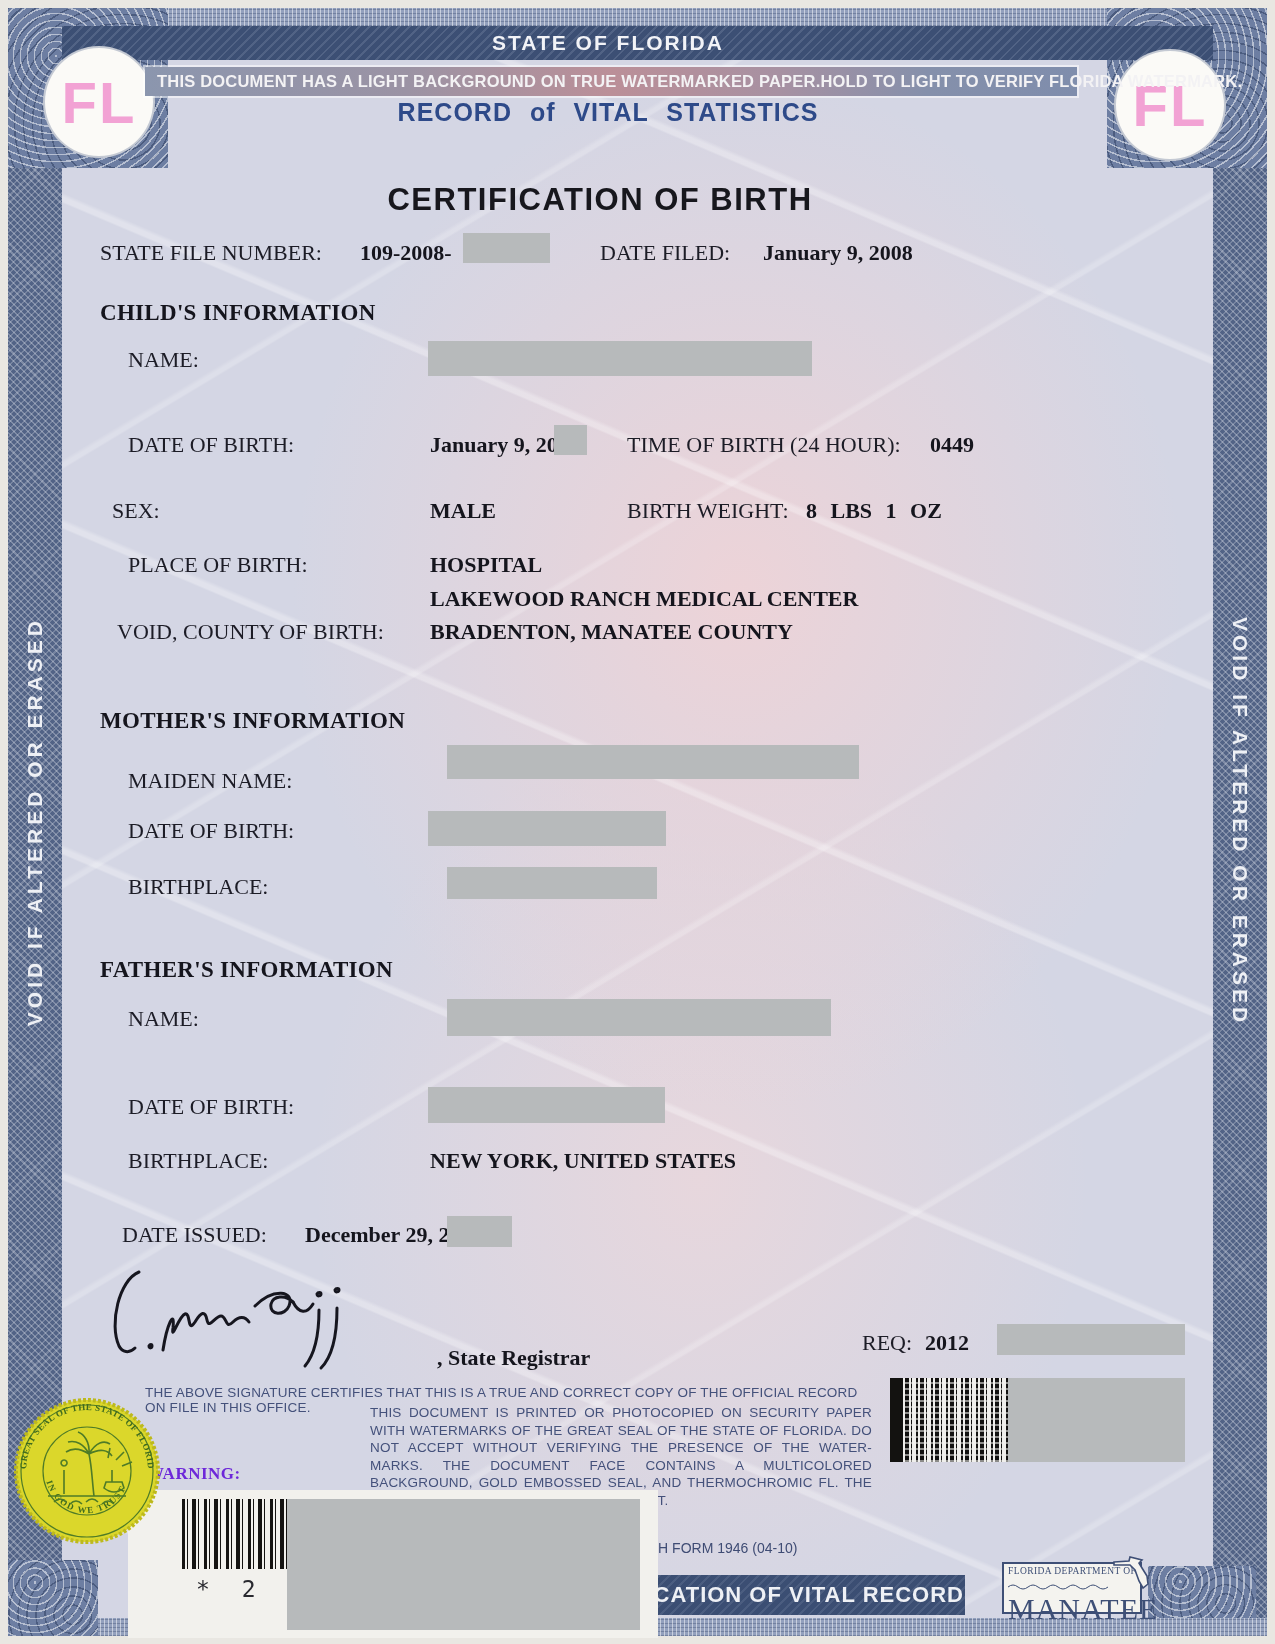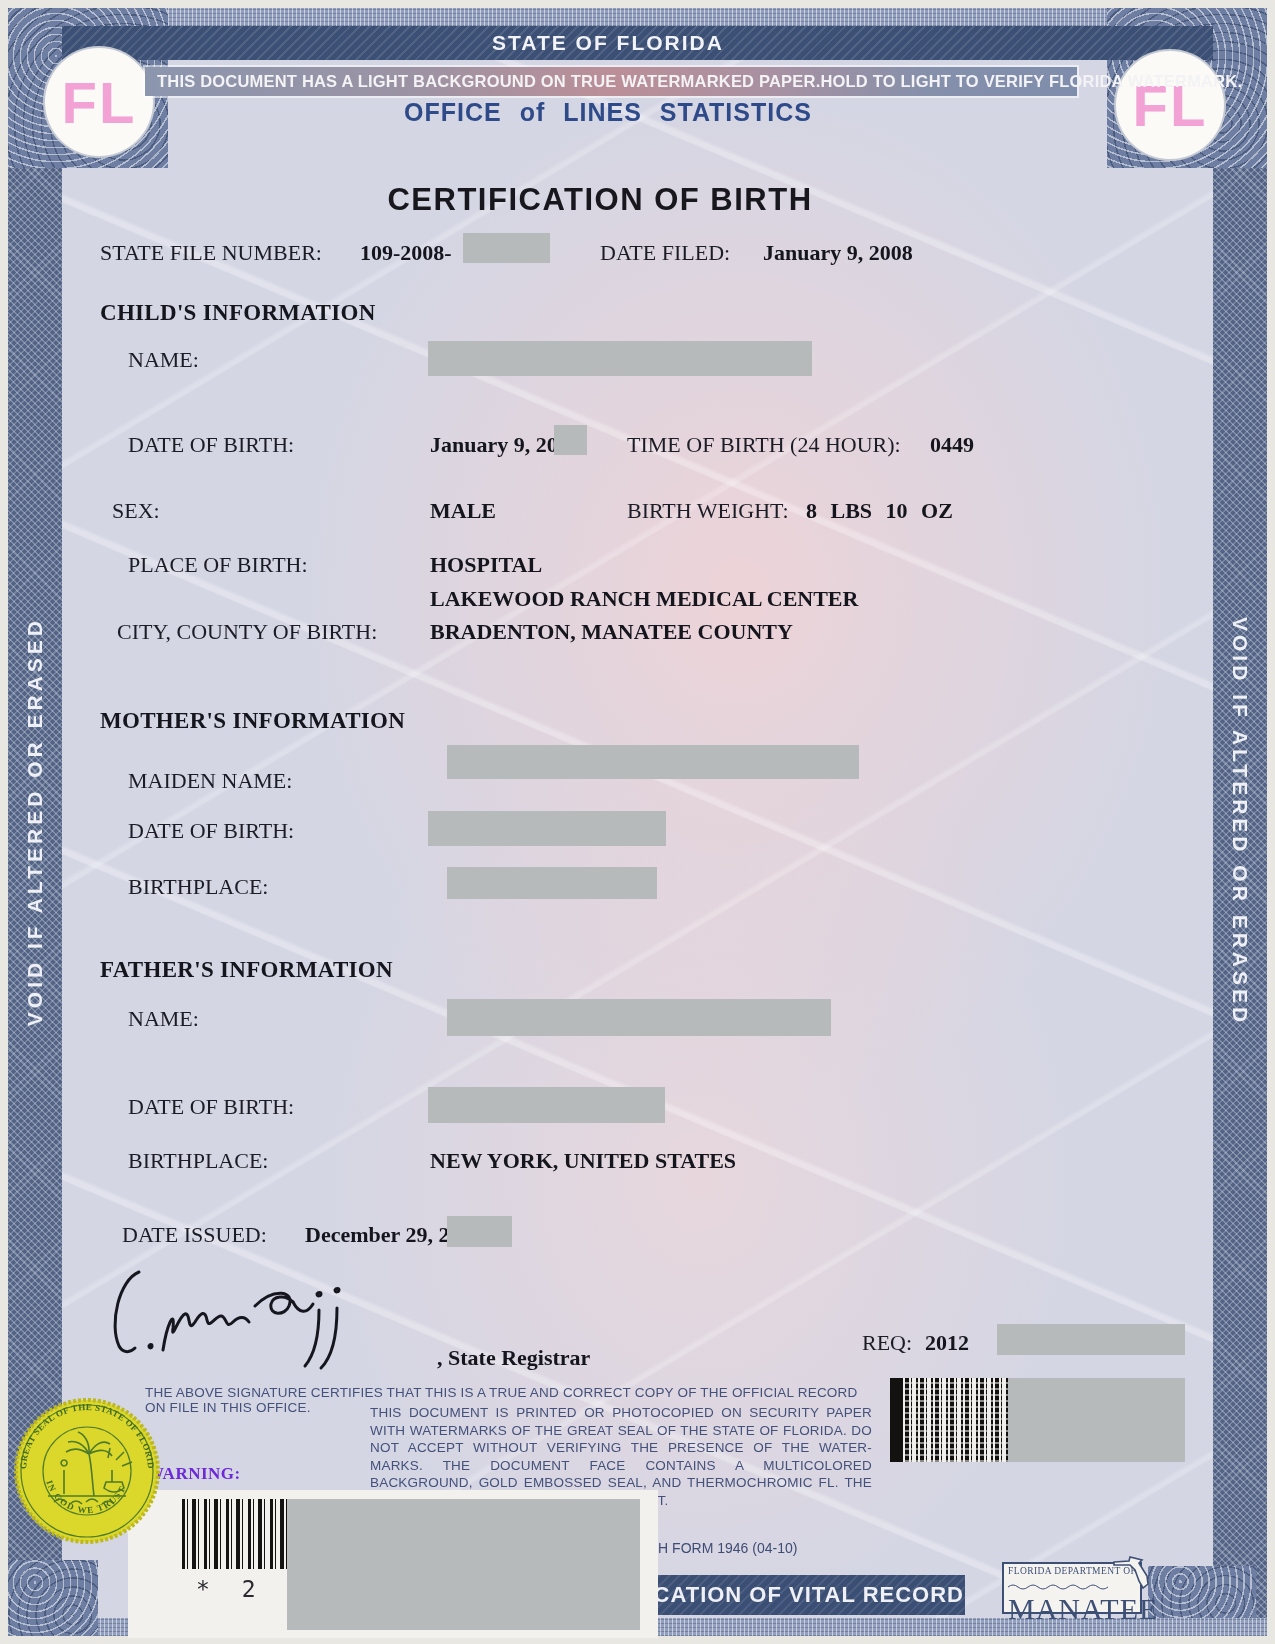--- a/index.html
+++ b/index.html
@@ -113,46 +113,46 @@
   </div>
   <div class="void-band" style="left:1213px;">
     <span>VOID IF ALTERED OR ERASED</span>
   </div>
 
   <div class="notice-strip" style="background:linear-gradient(90deg,#8b96ae 0%,#9b93a4 28%,#bb8f98 50%,#a791a2 68%,#8590ab 84%,#7f8dac 100%);">
     <span>THIS DOCUMENT HAS A LIGHT BACKGROUND ON TRUE WATERMARKED PAPER.</span>
     <span>HOLD TO LIGHT TO VERIFY FLORIDA WATERMARK.</span>
   </div>
 
-  <div class="office-line">OFFICE of LINES STATISTICS</div>
+  <div class="office-line">RECORD of VITAL STATISTICS</div>
 
   <div class="doc-title">CERTIFICATION OF BIRTH</div>
 
   <div class="lbl" style="left:100px;top:240px;">STATE FILE NUMBER:</div>
   <div class="val" style="left:360px;top:240px;">109-2008-</div>
   <div class="redact" style="left:463px;top:233px;width:87px;height:30px;"></div>
   <div class="lbl" style="left:600px;top:240px;">DATE FILED:</div>
   <div class="val" style="left:763px;top:240px;">January 9, 2008</div>
 
   <div class="heading" style="left:100px;top:300px;">CHILD'S INFORMATION</div>
   <div class="lbl" style="left:128px;top:347px;">NAME:</div>
   <div class="redact" style="left:428px;top:341px;width:384px;height:35px;"></div>
   <div class="lbl" style="left:128px;top:432px;">DATE OF BIRTH:</div>
   <div class="val" style="left:430px;top:432px;">January 9, 20</div>
   <div class="redact" style="left:554px;top:425px;width:33px;height:30px;"></div>
   <div class="lbl" style="left:627px;top:432px;">TIME OF BIRTH (24 HOUR):</div>
   <div class="val" style="left:930px;top:432px;">0449</div>
   <div class="lbl" style="left:112px;top:498px;">SEX:</div>
   <div class="val" style="left:430px;top:498px;">MALE</div>
   <div class="lbl" style="left:627px;top:498px;">BIRTH WEIGHT:</div>
-  <div class="val gapped" style="left:806px;top:498px;">8 LBS 10 OZ</div>
+  <div class="val gapped" style="left:806px;top:498px;">8 LBS 1 OZ</div>
   <div class="lbl" style="left:128px;top:552px;">PLACE OF BIRTH:</div>
   <div class="val" style="left:430px;top:552px;">HOSPITAL</div>
   <div class="val" style="left:430px;top:586px;">LAKEWOOD RANCH MEDICAL CENTER</div>
-  <div class="lbl" style="left:117px;top:619px;">CITY, COUNTY OF BIRTH:</div>
+  <div class="lbl" style="left:117px;top:619px;">VOID, COUNTY OF BIRTH:</div>
   <div class="val" style="left:430px;top:619px;">BRADENTON, MANATEE COUNTY</div>
 
   <div class="heading" style="left:100px;top:708px;">MOTHER'S INFORMATION</div>
   <div class="lbl" style="left:128px;top:768px;">MAIDEN NAME:</div>
   <div class="redact" style="left:447px;top:745px;width:412px;height:34px;"></div>
   <div class="lbl" style="left:128px;top:818px;">DATE OF BIRTH:</div>
   <div class="redact" style="left:428px;top:811px;width:238px;height:35px;"></div>
   <div class="lbl" style="left:128px;top:874px;">BIRTHPLACE:</div>
   <div class="redact" style="left:447px;top:867px;width:210px;height:32px;"></div>
 

